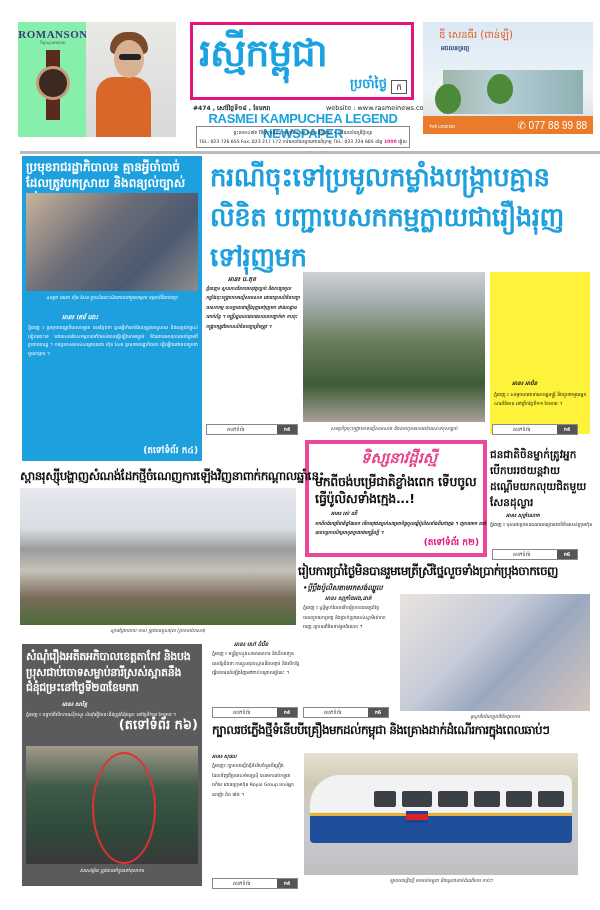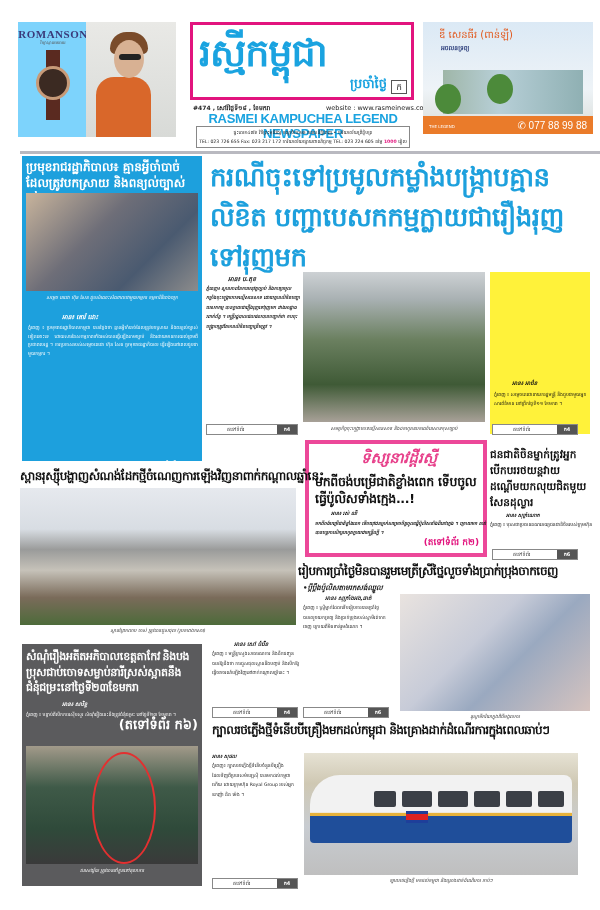--- a/index.html
+++ b/index.html
@@ -1,20 +1,20 @@
 <!DOCTYPE html>
 <html><head>
 <meta charset="utf-8">
 <style>
   * { box-sizing: border-box; margin: 0; padding: 0; }
   body { width: 600px; height: 910px; background: #ffffff; font-family: "DejaVu Sans", sans-serif; position: relative; overflow: hidden; color: #111; }
   .abs { position: absolute; }
 
   
-  .ad-watch { left: 18px; top: 22px; width: 70px; height: 115px; background: #7dd3fc; text-align: center; }
+  .ad-watch { left: 18px; top: 22px; width: 70px; height: 115px; background: #86efac; text-align: center; }
   .ad-watch .brand { font-family: "Liberation Serif", serif; font-weight: bold; color: #3a3a7a; font-size: 11px; letter-spacing: 0.5px; margin-top: 6px; }
   .ad-watch .tag { font-size: 4px; color: #555; }
   .watch { width: 36px; height: 70px; margin: 4px auto 0; position: relative; }
   .watch .strap { position: absolute; left: 11px; width: 14px; height: 70px; background: #5a2a20; }
   .watch .face { position: absolute; left: 1px; top: 16px; width: 34px; height: 34px; border-radius: 50%; background: #3b2a22; border: 3px solid #c79a78; }
   .ad-man { left: 86px; top: 22px; width: 90px; height: 115px; background: linear-gradient(180deg,#e9e9e6 0%,#d8dad7 100%); overflow: hidden; }
   .ad-man .body { position: absolute; left: 10px; top: 55px; width: 55px; height: 70px; background: #d9672a; border-radius: 18px 18px 0 0; }
   .ad-man .head { position: absolute; left: 28px; top: 18px; width: 30px; height: 38px; background: #d8b193; border-radius: 50%; }
   .ad-man .hair { position: absolute; left: 24px; top: 10px; width: 38px; height: 22px; background: #7a4b2a; border-radius: 18px 18px 6px 6px; }
   .ad-man .glasses { position: absolute; left: 33px; top: 32px; width: 22px; height: 6px; background: #222; border-radius: 3px; }
@@ -41,21 +41,21 @@
   .rule { left: 20px; top: 151px; width: 580px; height: 3px; background: #b9b9c0; }
 
   
   .lead-left { left: 22px; top: 156px; width: 180px; height: 305px; background: #1da0dd; }
   .lead-left .hl { position: absolute; left: 4px; top: 3px; width: 172px; font-weight: bold; color: #fff; font-size: 12px; line-height: 16px; }
   .photo { position: absolute; overflow: hidden; }
   .lead-left .photo { left: 4px; top: 37px; width: 172px; height: 98px; background: linear-gradient(135deg,#c8b49c 0%,#6e6e78 40%,#4a5a70 70%,#8c8c8c 100%); }
   .lead-left .cap { position: absolute; left: 4px; top: 138px; width: 172px; text-align: center; font-size: 4.6px; color: #fff; font-style: italic; line-height: 8px; }
   .lead-left .by { position: absolute; left: 40px; top: 157px; font-size: 6px; color: #fff; font-weight: bold; font-style: italic; }
   .lead-left .body { position: absolute; left: 6px; top: 168px; width: 170px; font-size: 4.6px; color: #fff; line-height: 8.6px; text-align: justify; }
-  .lead-left .cont { position: absolute; right: 4px; top: 304px; font-size: 9px; color: #fff; font-weight: bold; }
+  .lead-left .cont { position: absolute; right: 4px; top: 288px; font-size: 9px; color: #fff; font-weight: bold; }
 
   .main-hl { left: 210px; top: 157px; width: 388px; font-weight: bold; color: #1da0dd; font-size: 26px; line-height: 40px; letter-spacing: -0.5px; }
 
   
   .col-mid { left: 206px; top: 274px; width: 94px; font-size: 4.6px; line-height: 9.5px; font-style: italic; font-weight: bold; color: #222; }
   .col-mid .by { font-size: 6px; margin-left: 22px; }
   .cont-tag { position: absolute; height: 11px; border: 1px solid #888; font-size: 5px; line-height: 9px; color: #333; }
   .cont-tag .pg { position: absolute; right: 0; top: 0; width: 20px; height: 9px; background: #555; color: #fff; text-align: center; font-size: 5px; font-weight: bold; }
   .cont-tag .lbl { padding-left: 20px; }
 
@@ -90,21 +90,21 @@
   .col-b1 .by, .col-b2 .by { font-size: 5.5px; font-style: italic; font-weight: bold; margin-left: 22px; }
 
   .wed-hl { left: 298px; top: 563px; width: 300px; font-weight: bold; font-size: 12px; color: #111; letter-spacing: -0.6px; white-space: nowrap; }
   .col-b2 { left: 303px; top: 583px; width: 90px; font-size: 4.6px; line-height: 9.4px; color: #222; }
   .col-b2 .sub { font-size: 7px; font-weight: bold; font-style: italic; line-height: 11px; }
   .wed-photo { left: 400px; top: 594px; width: 190px; height: 117px; background: linear-gradient(135deg,#e9e3df 0%,#c7cbd8 40%,#9aa9c0 60%,#d5c3bf 100%); }
   .wed-cap { left: 400px; top: 714px; width: 190px; text-align: center; font-size: 4.6px; font-style: italic; color: #333; }
 
   
   .dark { left: 22px; top: 644px; width: 180px; height: 242px; background: #5b5b5d; }
-  .dark .hl { position: absolute; left: 4px; top: 5px; width: 172px; font-weight: bold; color: #fff; font-size: 11px; line-height: 15.5px; letter-spacing: -0.3px; font-family: Liberation Serif, serif; }
+  .dark .hl { position: absolute; left: 4px; top: 5px; width: 172px; font-weight: bold; color: #fff; font-size: 11px; line-height: 15.5px; letter-spacing: -0.3px; }
   .dark .by { position: absolute; left: 40px; top: 57px; font-size: 5.5px; color: #fff; font-style: italic; font-weight: bold; }
   .dark .body { position: absolute; left: 4px; top: 66px; width: 172px; font-size: 4.6px; color: #fff; line-height: 9px; }
   .dark .cont { position: absolute; right: 4px; top: 72px; font-size: 13px; color: #fff; font-weight: bold; }
   .dark .photo { left: 4px; top: 102px; width: 172px; height: 118px; background: linear-gradient(180deg,#a29a8a 0%,#3f5a48 35%,#2f4a3a 70%,#3a3a3a 100%); }
   .dark .ring { position: absolute; left: 66px; top: 6px; width: 64px; height: 112px; border: 2px solid #e33030; border-radius: 50%; }
   .dark .cap { position: absolute; left: 4px; top: 224px; width: 172px; text-align: center; font-size: 4.6px; color: #fff; font-style: italic; }
 
   .train-hl { left: 212px; top: 722px; width: 388px; font-weight: bold; font-size: 12px; color: #111; letter-spacing: -0.6px; white-space: nowrap; }
   .col-b3 { left: 212px; top: 752px; width: 88px; font-size: 4.6px; line-height: 9.4px; color: #222; }
   .col-b3 .by { font-size: 5px; font-style: italic; font-weight: bold; }

